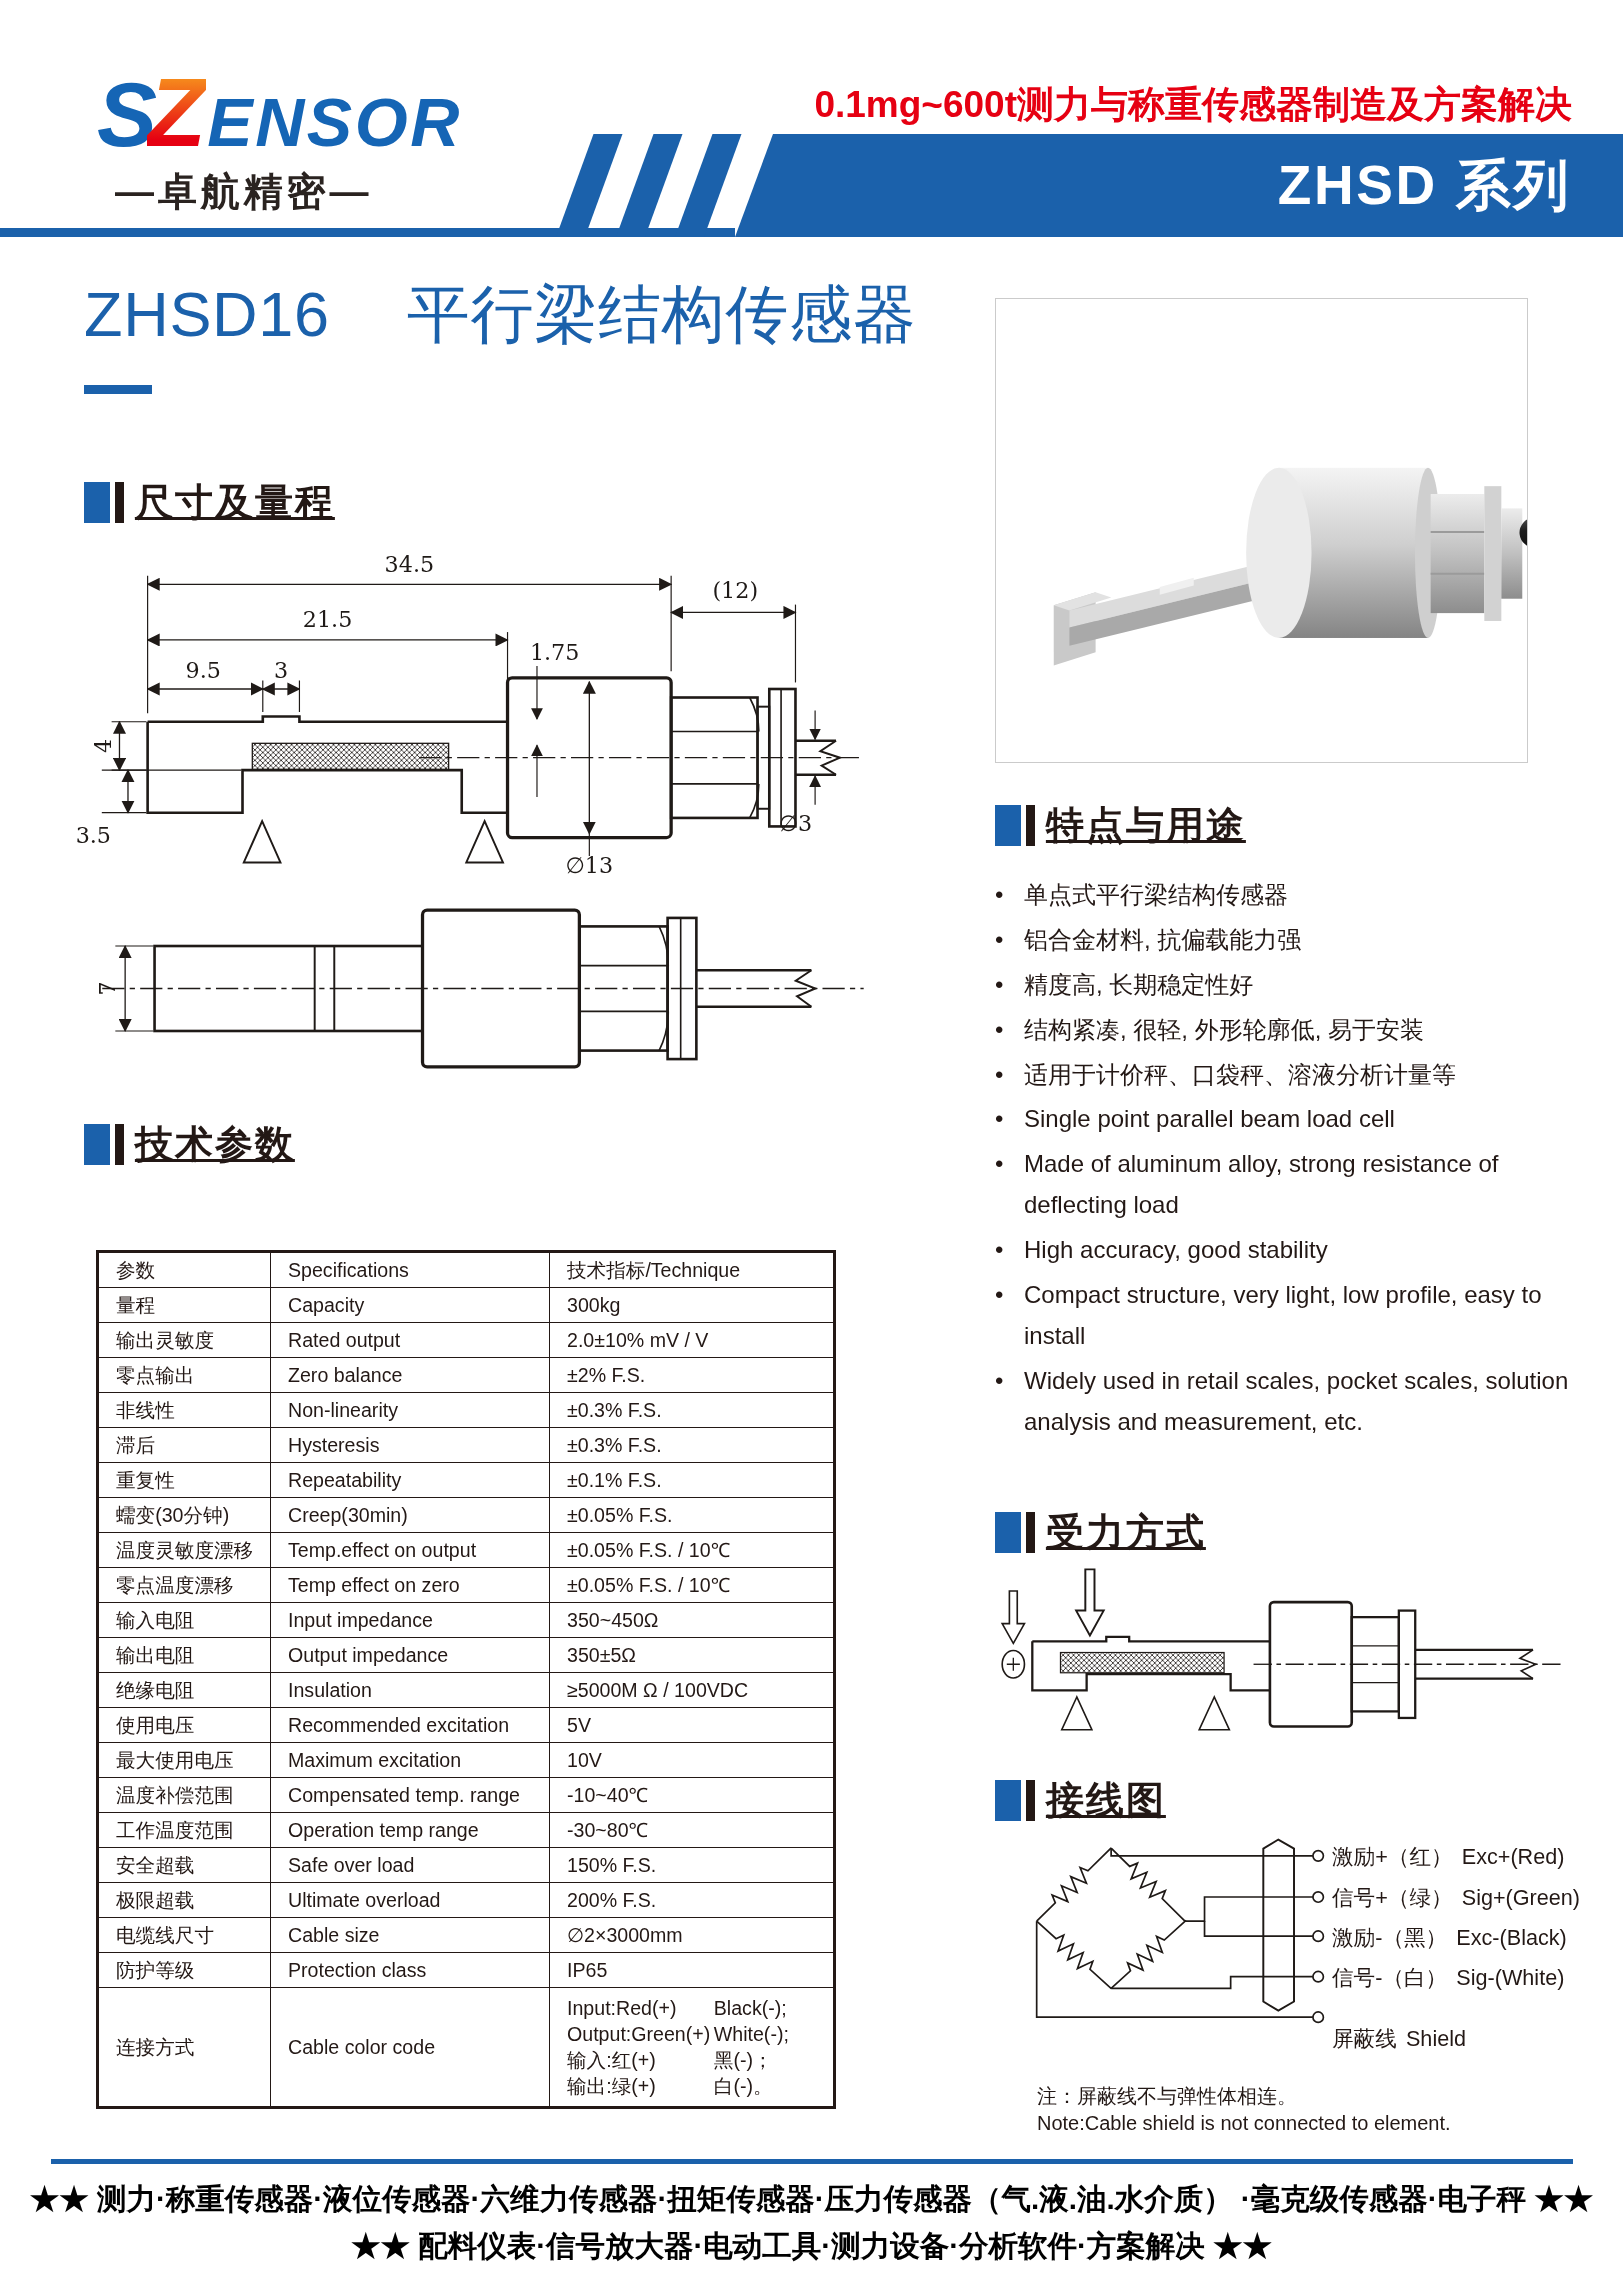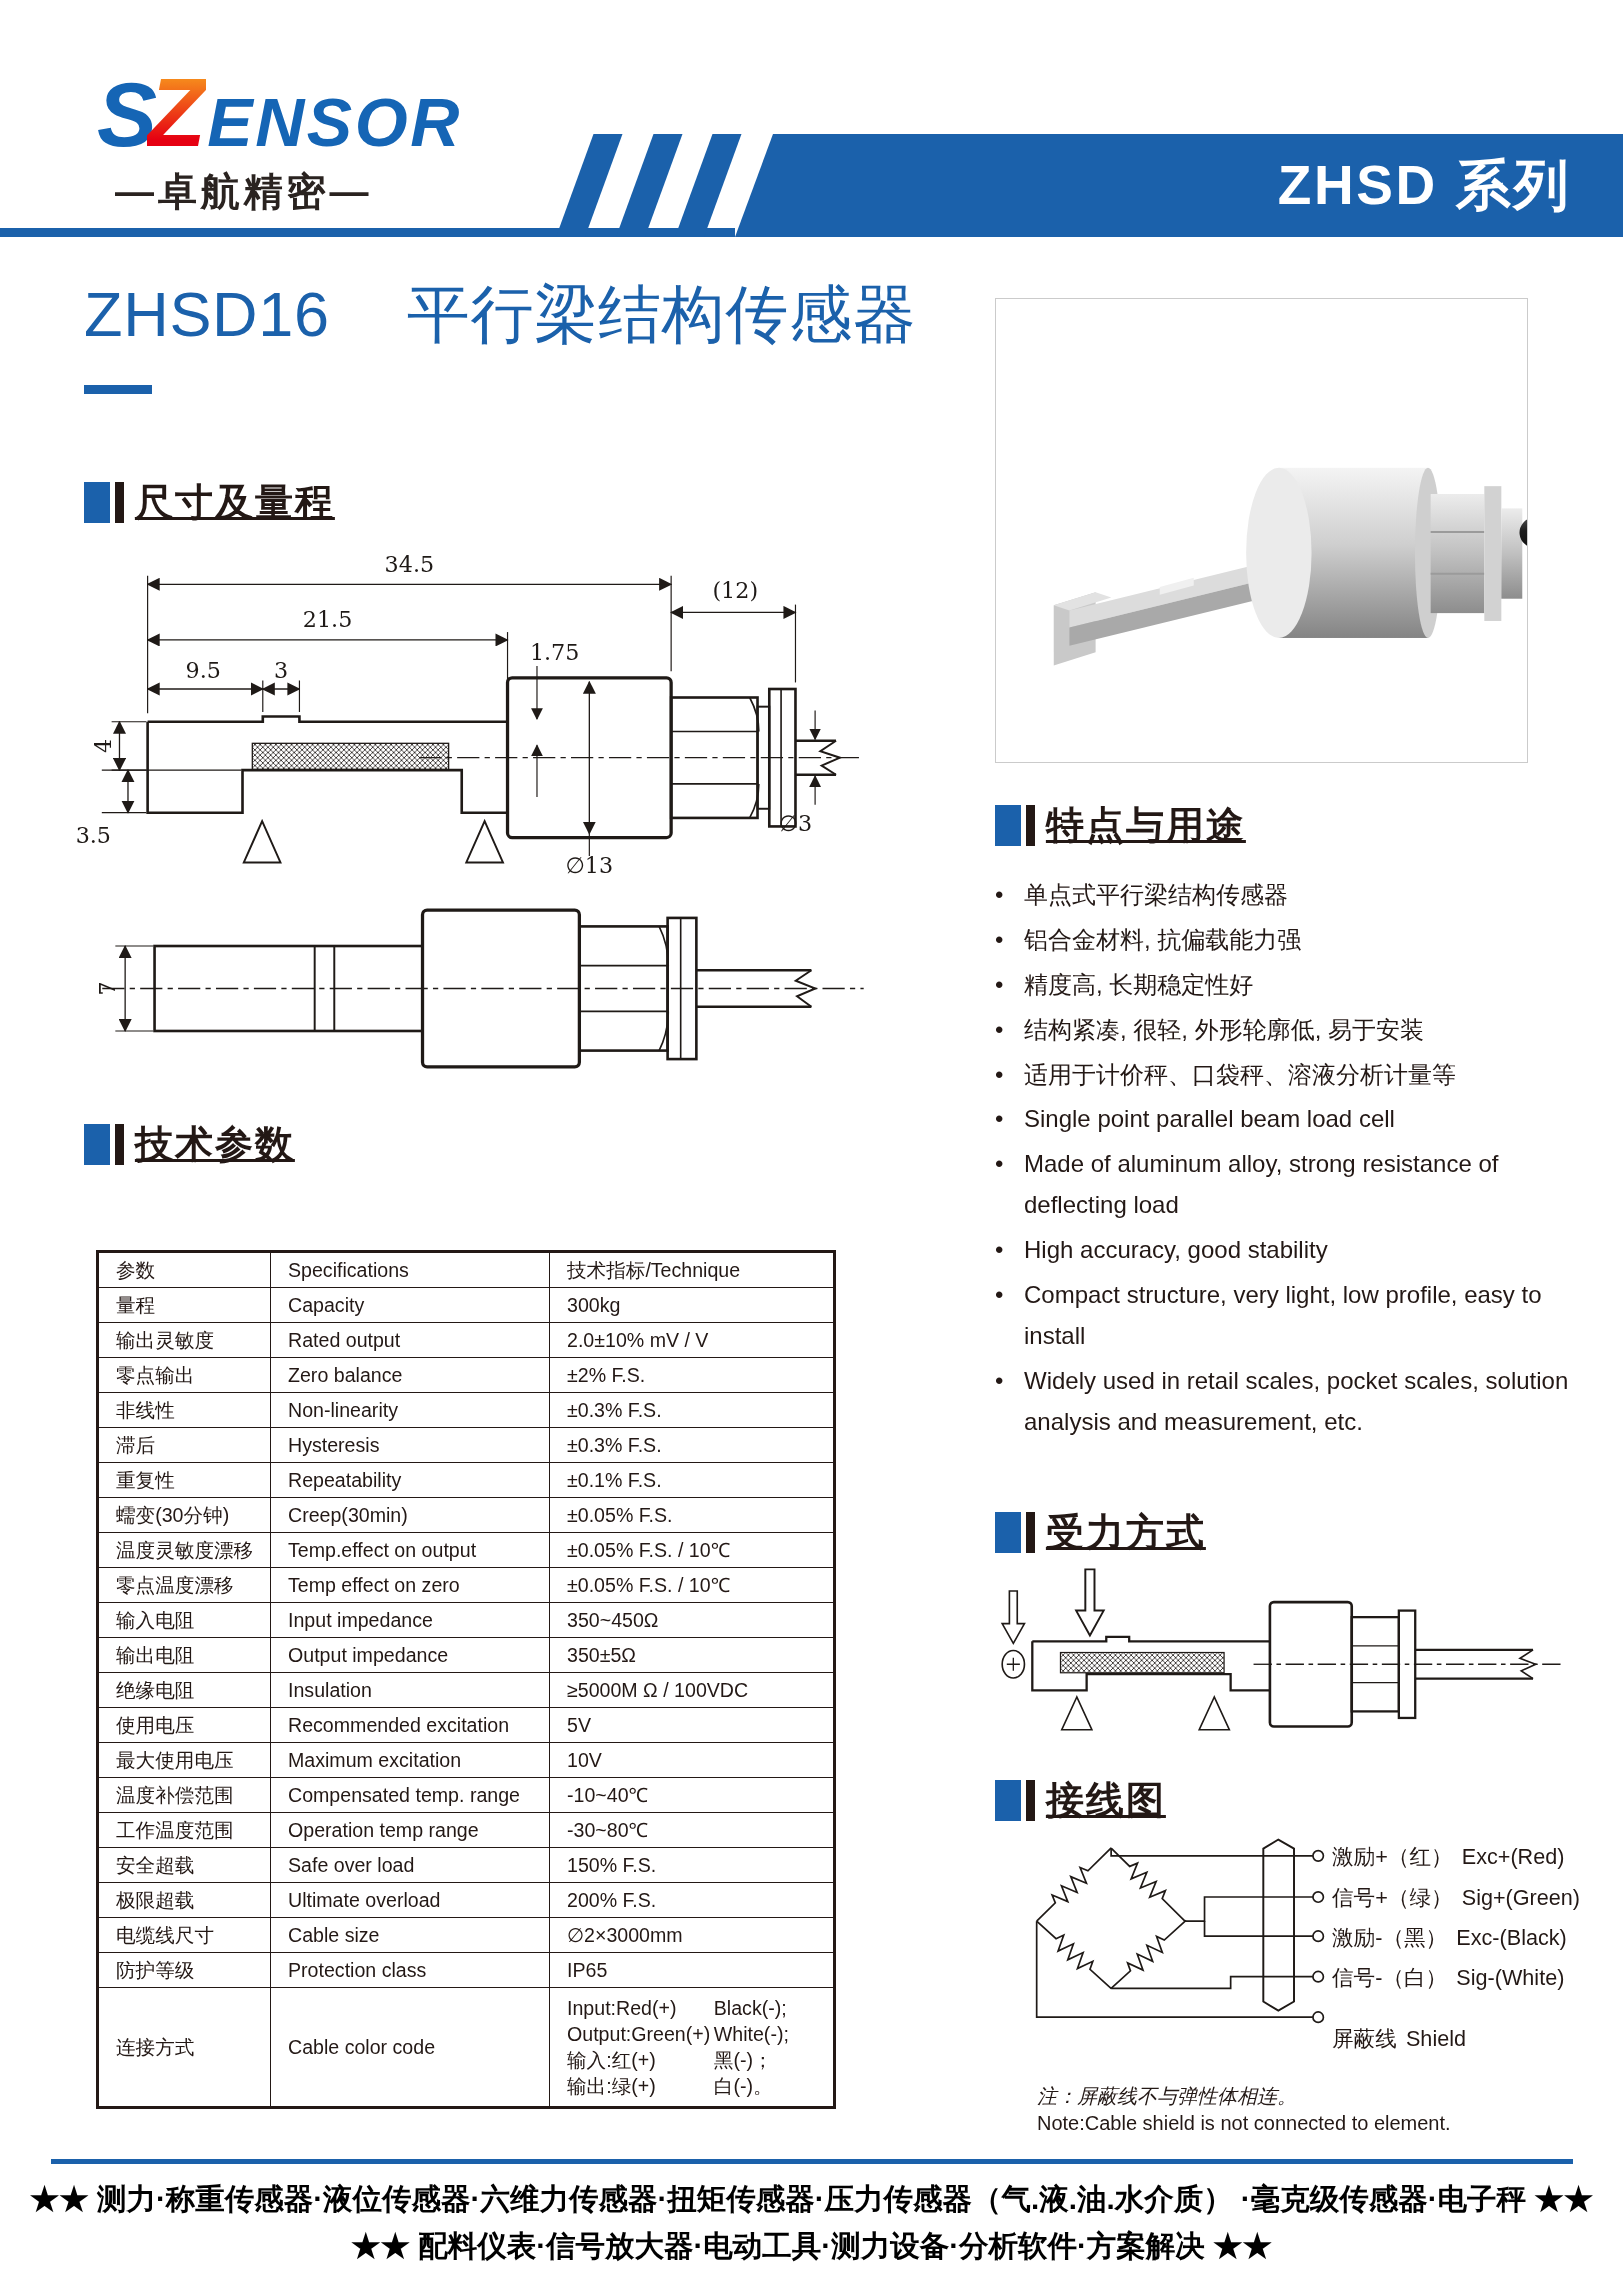--- a/index.html
+++ b/index.html
@@ -46,36 +46,37 @@
   table.spec{position:absolute;left:96px;top:1250px;width:736px;border-collapse:collapse;table-layout:fixed;background:#fff;border:3.3px solid #231815;}
   table.spec col.c1{width:173px;} table.spec col.c2{width:279px;} table.spec col.c3{width:285px;}
   table.spec th,table.spec td{border:1.6px solid #231815;font-weight:400;font-size:19.6px;text-align:left;vertical-align:middle;padding:0 3.9px 0 17px;height:34px;line-height:22px;color:#231815;}
   table.spec td.conn{height:118px;}
   .connline{display:grid;grid-template-columns:56% 44%;line-height:26px;font-size:19.6px;}
 
   
   .wiring{position:absolute;left:995px;top:1833px;width:615px;height:209px;}
   .wlabel{position:absolute;left:337px;white-space:nowrap;font-size:21.6px;color:#231815;}
   .wlabel .en{margin-left:9.2px;}
-  .wnote1{position:absolute;left:1037px;top:2083px;font-size:20px;color:#231815;font-style:italic;}
+  .wnote1{position:absolute;left:1037px;top:2083px;font-size:20px;color:#231815;}
   .wnote2{position:absolute;left:1037px;top:2112px;font-size:20px;color:#231815;}
 
   
   .fdiv{position:absolute;left:51px;top:2159px;width:1522px;height:4.6px;background:#1b61ab;}
   .fline{position:absolute;left:0;width:1623px;text-align:center;font-size:29.5px;font-weight:700;color:#000;white-space:nowrap;}
   .fline1{top:2180px;} .fline2{top:2227px;}
 </style>
 </head>
 <body>
 
 <div class="page">
 
   <div class="logo-row1"><span class="logo-s">S</span><span class="logo-z">Z</span><span class="logo-rest">ENSOR</span></div>
   <div class="logo-sub">—卓航精密—</div>
 
+  <div class="slogan">0.1mg~600t测力与称重传感器制造及方案解决</div>
 
   <div class="hstrip"></div>
   <div class="stripe" style="left:556px;"></div>
   <div class="stripe" style="left:616px;"></div>
   <div class="stripe" style="left:675px;"></div>
   <div class="band"></div>
   <div class="band-text">ZHSD 系列</div>
 
   <div class="title"><span>ZHSD16</span><span class="gap"></span><span>平行梁结构传感器</span></div>
   <div class="title-dash"></div>

